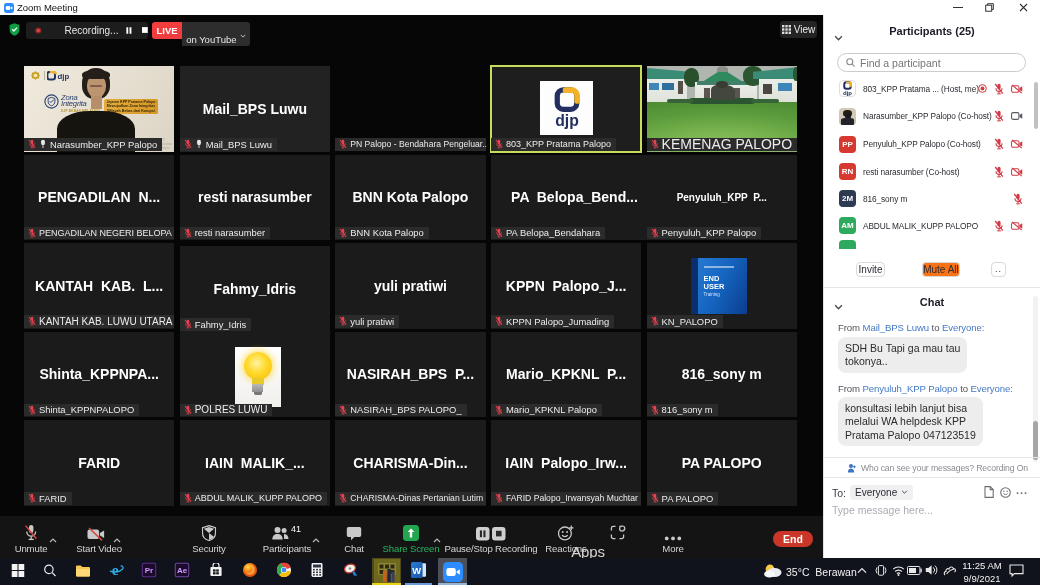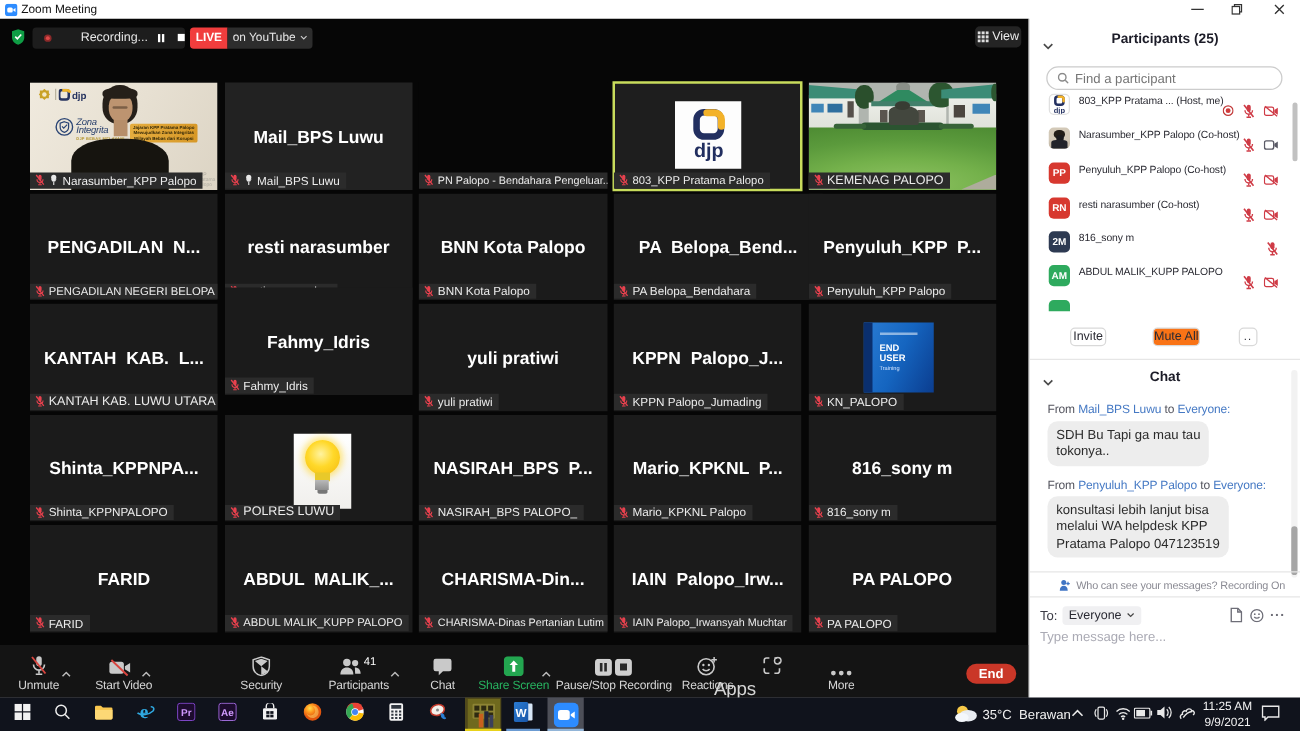--- a/index.html
+++ b/index.html
@@ -1,21 +1,21 @@
 <!DOCTYPE html>
 <html><head><meta charset="utf-8"><style>
 
 *{margin:0;padding:0;box-sizing:border-box}
 html,body{width:1040px;height:585px;overflow:hidden}
 body{font-family:"Liberation Sans",sans-serif;position:relative;background:#fff}
 .abs{position:absolute}
 .tile{position:absolute;background:#1e1e1e;overflow:hidden}
 .tname{position:absolute;left:0;right:0;top:0;bottom:0;display:flex;align-items:center;justify-content:center;color:#fff;font-weight:bold;font-size:14px;white-space:pre}
 .tlabel{position:absolute;left:0;bottom:1px;height:12.5px;background:#2b2b2b;display:flex;align-items:center;gap:3px;padding:0 5px 0 4px;color:#ececec;font-size:10px;white-space:nowrap}
-.trow{position:absolute;left:839px;width:196px;height:27.5px;display:flex;align-items:flex-start}
+.trow{position:absolute;left:839px;width:196px;height:27.5px;display:flex;align-items:center}
 .pav{width:17px;height:17px;border-radius:4px;flex:none;display:flex;align-items:center;justify-content:center;color:#fff;font-weight:bold;font-size:8px}
 .pname{margin-left:7px;font-size:8.3px;color:#2b2b33;white-space:nowrap;letter-spacing:-0.1px}
 .picons{position:absolute;right:12px;top:50%;transform:translateY(-50%);display:flex;gap:7px;align-items:center}
 .tbtn{position:absolute;display:flex;flex-direction:column;align-items:center;color:#d6d6d6;font-size:10.5px}
 .tb-ic{height:17px;display:flex;align-items:flex-end}
 
 </style></head><body>
 <div class="abs" style="left:0;top:0;width:1040px;height:15px;background:#fff">
 <svg class="abs" style="left:4px;top:3px" width="10" height="10" viewBox="0 0 10 10">
       <rect width="10" height="10" rx="2.4" fill="#2d8cff"></rect>
@@ -46,21 +46,21 @@
 <svg style="margin-left:8px" width="8" height="9" viewBox="0 0 8 9">
       <rect x="0.5" width="2.6" height="9" fill="#fff"></rect>
       <rect x="4.9" width="2.6" height="9" fill="#fff"></rect>
     </svg>
 <svg style="margin-left:10px" width="8" height="8" viewBox="0 0 8 8">
       <rect width="8" height="8" fill="#fff"></rect>
     </svg>
 </div>
 <div class="abs" style="left:152px;top:22px;height:16.5px;display:flex">
 <div style="background:#f13d3d;color:#fff;font-weight:bold;font-size:9.5px;display:flex;align-items:center;padding:0 4.5px;border-radius:3px 0 0 3px">LIVE</div>
-<div style="background:#2d2d2d;color:#e8e8e8;font-size:9.5px;display:flex;align-items:center;gap:3px;padding:0 4px;border-radius:0 3px 3px 0">on YouTube <svg width="6" height="4" viewBox="0 0 8 5">
+<div style="background:#2d2d2d;color:#e8e8e8;font-size:9.5px;display:flex;align-items:flex-start;gap:3px;padding:12px 4px;border-radius:0 3px 3px 0">on YouTube <svg width="6" height="4" viewBox="0 0 8 5">
         <polyline points="1,1 4,4 7,1" fill="none" stroke="#ccc" stroke-width="1.2"></polyline>
       </svg></div>
 </div>
 <div class="abs" style="left:780px;top:20.5px;width:37px;height:17px;background:#242424;border-radius:4px;display:flex;align-items:center;justify-content:center;gap:3px;color:#ececec;font-size:10px"><svg width="9" height="9" viewBox="0 0 9 9">
       <g fill="#ddd">
         <rect width="2.4" height="2.4"></rect>
         <rect x="3.3" width="2.4" height="2.4"></rect>
         <rect x="6.6" width="2.4" height="2.4"></rect>
         <rect y="3.3" width="2.4" height="2.4"></rect>
         <rect x="3.3" y="3.3" width="2.4" height="2.4"></rect>
@@ -184,21 +184,21 @@
     <div class="abs" style="left:131px;top:17px;width:14px;height:8px;background:#3f86b8"></div>
     <div class="abs" style="left:146px;top:1px;width:6px;height:14px;background:#2c5630;border-radius:45%"></div>
     <div class="abs" style="left:0;top:36px;right:0;bottom:0;background:radial-gradient(ellipse 115% 100% at 50% 92%,#90c363 0%,#74b14b 40%,#5b9a3c 72%,#4e8c33 100%)"></div>
     <div class="abs" style="left:42px;top:31.5px;width:66px;height:6.5px;background:#2b5430;border-radius:3px"></div>
     <div class="abs" style="left:20px;top:33px;width:26px;height:4px;background:#376338;border-radius:2px"></div>
     <div class="abs" style="left:104px;top:33px;width:28px;height:4px;background:#376338;border-radius:2px"></div>
     <div class="abs" style="left:64px;top:19px;width:24px;height:15px;background:#43473e;border-radius:30% 40% 8% 8%"></div>
     <div class="abs" style="left:69px;top:15px;width:12px;height:7px;background:#383c33;border-radius:45%"></div>
     <div class="abs" style="left:0;bottom:0;width:24px;height:11px;background:#b3b1a0;clip-path:polygon(0 100%,0 0,100% 100%)"></div>
     <div class="abs" style="right:0;bottom:0;width:28px;height:12px;background:#aeac9c;clip-path:polygon(100% 0,100% 100%,0 100%)"></div>
-    <div class="tlabel" style="font-size:10px">
+    <div class="tlabel" style="font-size:14px">
       <svg width="8" height="10" viewBox="0 0 10 12" style="flex:none">
 <rect x="3.4" y="0.8" width="3.2" height="5.6" rx="1.6" fill="#e8414e"></rect>
 <path d="M2 5.2a3 3.2 0 0 0 6 0" fill="none" stroke="#e8414e" stroke-width="1.1"></path>
 <line x1="5" y1="8.6" x2="5" y2="10.3" stroke="#e8414e" stroke-width="1.1"></line>
 <line x1="3.2" y1="10.8" x2="6.8" y2="10.8" stroke="#e8414e" stroke-width="1.1"></line>
 <line x1="1.2" y1="1" x2="8.8" y2="10.6" stroke="#e8414e" stroke-width="1.3"></line>
 </svg>
       <span>KEMENAG PALOPO</span>
     </div>
   </div>
@@ -248,21 +248,21 @@
 <rect x="3.4" y="0.8" width="3.2" height="5.6" rx="1.6" fill="#e8414e"></rect>
 <path d="M2 5.2a3 3.2 0 0 0 6 0" fill="none" stroke="#e8414e" stroke-width="1.1"></path>
 <line x1="5" y1="8.6" x2="5" y2="10.3" stroke="#e8414e" stroke-width="1.1"></line>
 <line x1="3.2" y1="10.8" x2="6.8" y2="10.8" stroke="#e8414e" stroke-width="1.1"></line>
 <line x1="1.2" y1="1" x2="8.8" y2="10.6" stroke="#e8414e" stroke-width="1.3"></line>
 </svg>
       <span>PA Belopa_Bendahara</span>
     </div>
   </div>
 <div class="tile" style="left:646.6px;top:154.5px;width:150.3px;height:85.5px;background:#1b1b1b;">
-    <div class="tname" style="font-size:14px">Penyuluh_KPP  P...</div>
+    <div class="tname" style="font-size:10px">Penyuluh_KPP  P...</div>
     <div class="tlabel" style="font-size:9.4px">
       <svg width="8" height="10" viewBox="0 0 10 12" style="flex:none">
 <rect x="3.4" y="0.8" width="3.2" height="5.6" rx="1.6" fill="#e8414e"></rect>
 <path d="M2 5.2a3 3.2 0 0 0 6 0" fill="none" stroke="#e8414e" stroke-width="1.1"></path>
 <line x1="5" y1="8.6" x2="5" y2="10.3" stroke="#e8414e" stroke-width="1.1"></line>
 <line x1="3.2" y1="10.8" x2="6.8" y2="10.8" stroke="#e8414e" stroke-width="1.1"></line>
 <line x1="1.2" y1="1" x2="8.8" y2="10.6" stroke="#e8414e" stroke-width="1.3"></line>
 </svg>
       <span>Penyuluh_KPP Palopo</span>
     </div>
@@ -273,21 +273,21 @@
       <svg width="8" height="10" viewBox="0 0 10 12" style="flex:none">
 <rect x="3.4" y="0.8" width="3.2" height="5.6" rx="1.6" fill="#e8414e"></rect>
 <path d="M2 5.2a3 3.2 0 0 0 6 0" fill="none" stroke="#e8414e" stroke-width="1.1"></path>
 <line x1="5" y1="8.6" x2="5" y2="10.3" stroke="#e8414e" stroke-width="1.1"></line>
 <line x1="3.2" y1="10.8" x2="6.8" y2="10.8" stroke="#e8414e" stroke-width="1.1"></line>
 <line x1="1.2" y1="1" x2="8.8" y2="10.6" stroke="#e8414e" stroke-width="1.3"></line>
 </svg>
       <span>KANTAH KAB. LUWU UTARA</span>
     </div>
   </div>
-<div class="tile" style="left:179.7px;top:230px;width:150.3px;height:85.5px;background:#1b1b1b;">
+<div class="tile" style="left:179.7px;top:246px;width:150.3px;height:85.5px;background:#1b1b1b;">
     <div class="tname" style="font-size:14px">Fahmy_Idris</div>
     <div class="tlabel" style="font-size:9.4px">
       <svg width="8" height="10" viewBox="0 0 10 12" style="flex:none">
 <rect x="3.4" y="0.8" width="3.2" height="5.6" rx="1.6" fill="#e8414e"></rect>
 <path d="M2 5.2a3 3.2 0 0 0 6 0" fill="none" stroke="#e8414e" stroke-width="1.1"></path>
 <line x1="5" y1="8.6" x2="5" y2="10.3" stroke="#e8414e" stroke-width="1.1"></line>
 <line x1="3.2" y1="10.8" x2="6.8" y2="10.8" stroke="#e8414e" stroke-width="1.1"></line>
 <line x1="1.2" y1="1" x2="8.8" y2="10.6" stroke="#e8414e" stroke-width="1.3"></line>
 </svg>
       <span>Fahmy_Idris</span>
@@ -414,21 +414,21 @@
 <rect x="3.4" y="0.8" width="3.2" height="5.6" rx="1.6" fill="#e8414e"></rect>
 <path d="M2 5.2a3 3.2 0 0 0 6 0" fill="none" stroke="#e8414e" stroke-width="1.1"></path>
 <line x1="5" y1="8.6" x2="5" y2="10.3" stroke="#e8414e" stroke-width="1.1"></line>
 <line x1="3.2" y1="10.8" x2="6.8" y2="10.8" stroke="#e8414e" stroke-width="1.1"></line>
 <line x1="1.2" y1="1" x2="8.8" y2="10.6" stroke="#e8414e" stroke-width="1.3"></line>
 </svg>
       <span>FARID</span>
     </div>
   </div>
 <div class="tile" style="left:179.7px;top:420px;width:150.3px;height:85.5px;background:#1b1b1b;">
-    <div class="tname" style="font-size:14px">ABDUL  MALIK_...</div>
+    <div class="tname" style="font-size:14px">IAIN  MALIK_...</div>
     <div class="tlabel" style="font-size:9px">
       <svg width="8" height="10" viewBox="0 0 10 12" style="flex:none">
 <rect x="3.4" y="0.8" width="3.2" height="5.6" rx="1.6" fill="#e8414e"></rect>
 <path d="M2 5.2a3 3.2 0 0 0 6 0" fill="none" stroke="#e8414e" stroke-width="1.1"></path>
 <line x1="5" y1="8.6" x2="5" y2="10.3" stroke="#e8414e" stroke-width="1.1"></line>
 <line x1="3.2" y1="10.8" x2="6.8" y2="10.8" stroke="#e8414e" stroke-width="1.1"></line>
 <line x1="1.2" y1="1" x2="8.8" y2="10.6" stroke="#e8414e" stroke-width="1.3"></line>
 </svg>
       <span>ABDUL MALIK_KUPP PALOPO</span>
     </div>
@@ -449,21 +449,21 @@
 <div class="tile" style="left:491px;top:420px;width:150.3px;height:85.5px;background:#1b1b1b;">
     <div class="tname" style="font-size:14px">IAIN  Palopo_Irw...</div>
     <div class="tlabel" style="font-size:8.6px">
       <svg width="8" height="10" viewBox="0 0 10 12" style="flex:none">
 <rect x="3.4" y="0.8" width="3.2" height="5.6" rx="1.6" fill="#e8414e"></rect>
 <path d="M2 5.2a3 3.2 0 0 0 6 0" fill="none" stroke="#e8414e" stroke-width="1.1"></path>
 <line x1="5" y1="8.6" x2="5" y2="10.3" stroke="#e8414e" stroke-width="1.1"></line>
 <line x1="3.2" y1="10.8" x2="6.8" y2="10.8" stroke="#e8414e" stroke-width="1.1"></line>
 <line x1="1.2" y1="1" x2="8.8" y2="10.6" stroke="#e8414e" stroke-width="1.3"></line>
 </svg>
-      <span>IAIN Palopo_Irwansyah Muchtar</span>
+      <span>FARID Palopo_Irwansyah Muchtar</span>
     </div>
   </div>
 <div class="tile" style="left:646.6px;top:420px;width:150.3px;height:85.5px;background:#1b1b1b;">
     <div class="tname" style="font-size:14px">PA PALOPO</div>
     <div class="tlabel" style="font-size:9.4px">
       <svg width="8" height="10" viewBox="0 0 10 12" style="flex:none">
 <rect x="3.4" y="0.8" width="3.2" height="5.6" rx="1.6" fill="#e8414e"></rect>
 <path d="M2 5.2a3 3.2 0 0 0 6 0" fill="none" stroke="#e8414e" stroke-width="1.1"></path>
 <line x1="5" y1="8.6" x2="5" y2="10.3" stroke="#e8414e" stroke-width="1.1"></line>
 <line x1="3.2" y1="10.8" x2="6.8" y2="10.8" stroke="#e8414e" stroke-width="1.1"></line>

